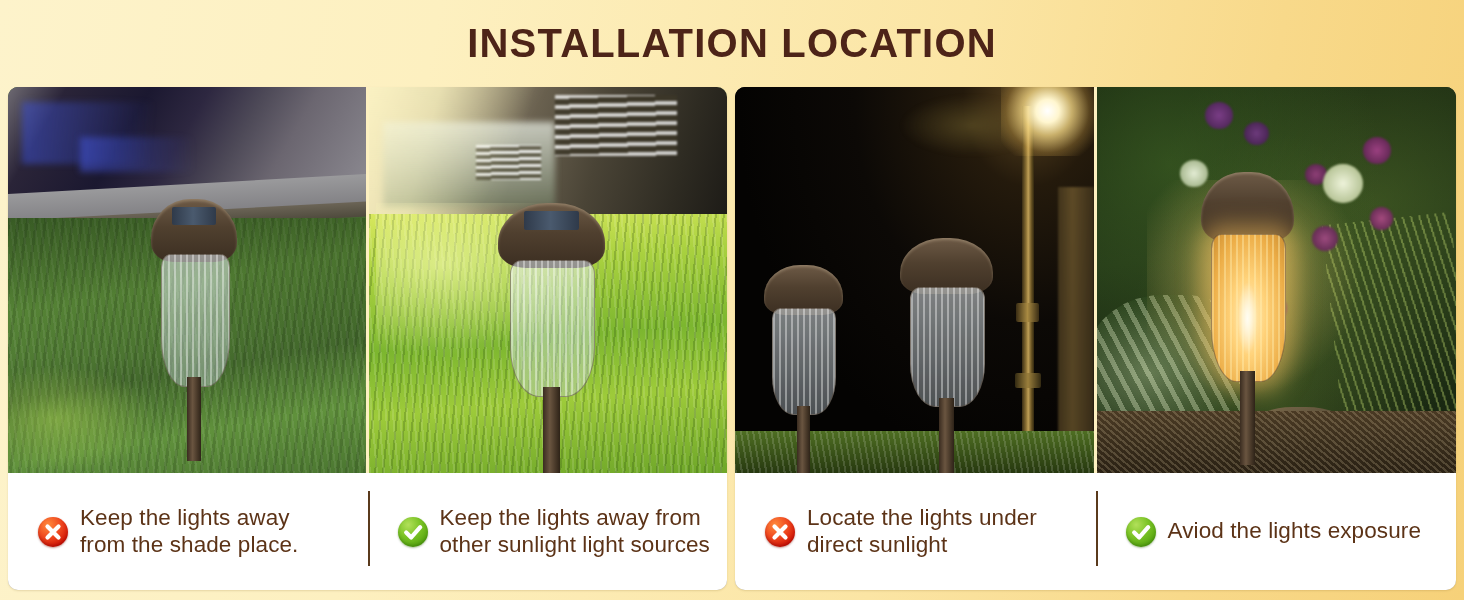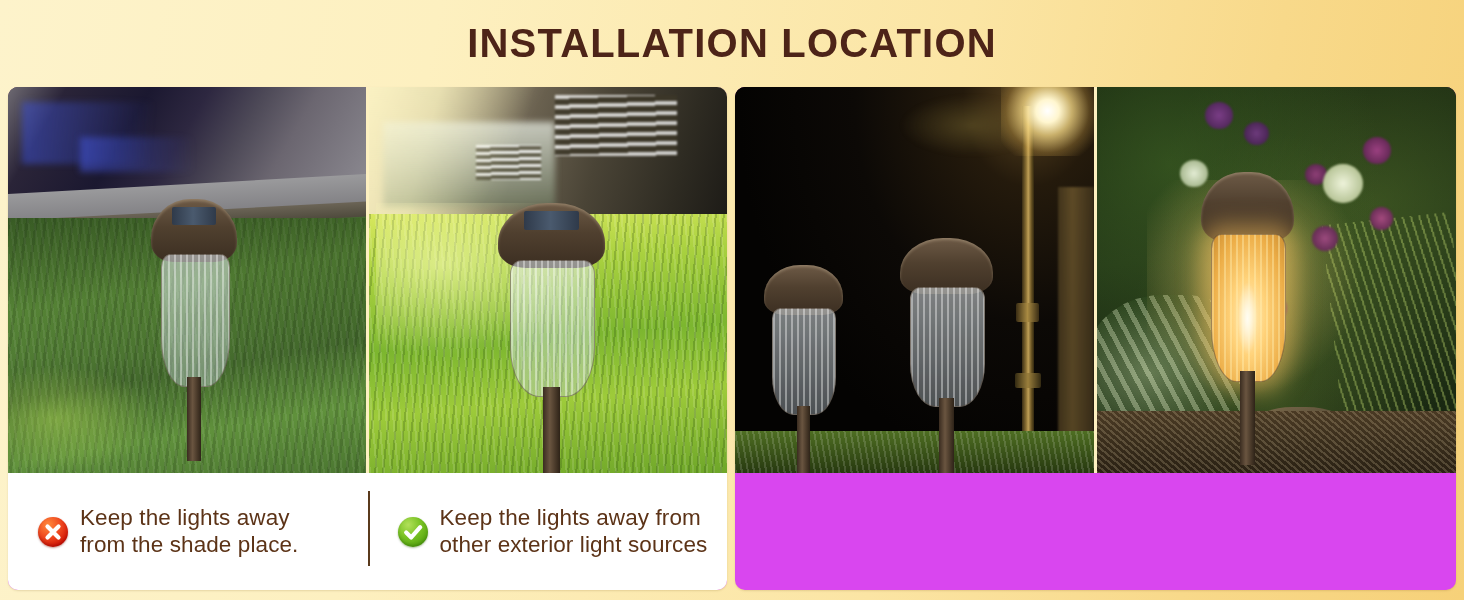--- a/index.html
+++ b/index.html
@@ -17,21 +17,21 @@
     font-size:40px;font-weight:bold;letter-spacing:1.2px;
     color:#4d2418;
     text-transform:uppercase;
   }
 
   
   .group{
     position:absolute;top:87px;height:503px;
     border-radius:10px;
     overflow:hidden;
-    background:#d946ef;
+    background:#a3a3a3;
     box-shadow:0 1px 2px rgba(120,90,20,.18);
   }
   .group.left{left:8px;width:719px;}
   .group.right{left:735px;width:721px;}
 
   .photos{display:flex;height:386px;width:100%;}
   .photo{position:relative;flex:1 1 50%;overflow:hidden;}
   .photo + .photo{border-left:3px solid #fdf0c0;}
 
   .captions{display:flex;height:117px;width:100%;background:#fff;align-items:center;}
@@ -229,21 +229,21 @@
         <span class="cap-text">Keep the lights away
 from the shade place.</span>
       </div>
       <div class="cap">
         <span class="badge good">
           <svg viewBox="0 0 30 30">
               <path d="M8.2 15.4 L13.2 20.4 L22.2 10.2" stroke="#fff" stroke-width="4.2" stroke-linecap="round" stroke-linejoin="round" fill="none"></path>
             </svg>
         </span>
         <span class="cap-text">Keep the lights away from
-other exterior light sources</span>
+other sunlight light sources</span>
       </div>
     </div>
   </div>
 
   <div class="group right">
     <div class="photos">
 
       <div class="photo p3">
         <div class="nightsky"></div>
         <div class="leaves"></div>
@@ -283,15 +283,34 @@
         <div class="mulch"></div>
         <div class="lamp on" style="left:29%;top:22%;width:26%;height:76%;">
           <div class="cap"></div>
           <div class="globe"></div>
           <div class="filament"></div>
           <div class="post"></div>
         </div>
       </div>
     </div>
 
+    <div class="captions">
+      <div class="cap">
+        <span class="badge bad">
+          <svg viewBox="0 0 30 30">
+              <path d="M9.5 9.5 L20.5 20.5 M20.5 9.5 L9.5 20.5" stroke="#fff" stroke-width="4.2" stroke-linecap="round" fill="none"></path>
+            </svg>
+        </span>
+        <span class="cap-text">Locate the lights under
+direct sunlight</span>
+      </div>
+      <div class="cap">
+        <span class="badge good">
+          <svg viewBox="0 0 30 30">
+              <path d="M8.2 15.4 L13.2 20.4 L22.2 10.2" stroke="#fff" stroke-width="4.2" stroke-linecap="round" stroke-linejoin="round" fill="none"></path>
+            </svg>
+        </span>
+        <span class="cap-text">Aviod the lights exposure</span>
+      </div>
+    </div>
   </div>
 
 </div>
 
 </body></html>

